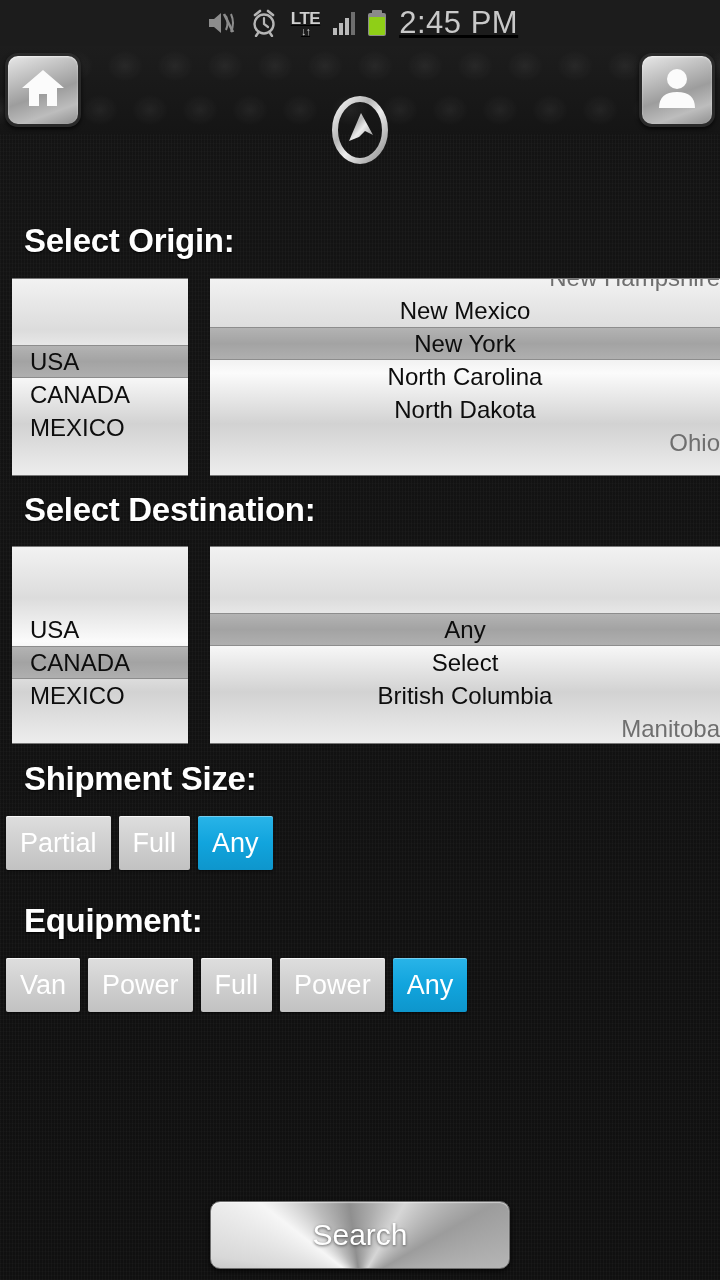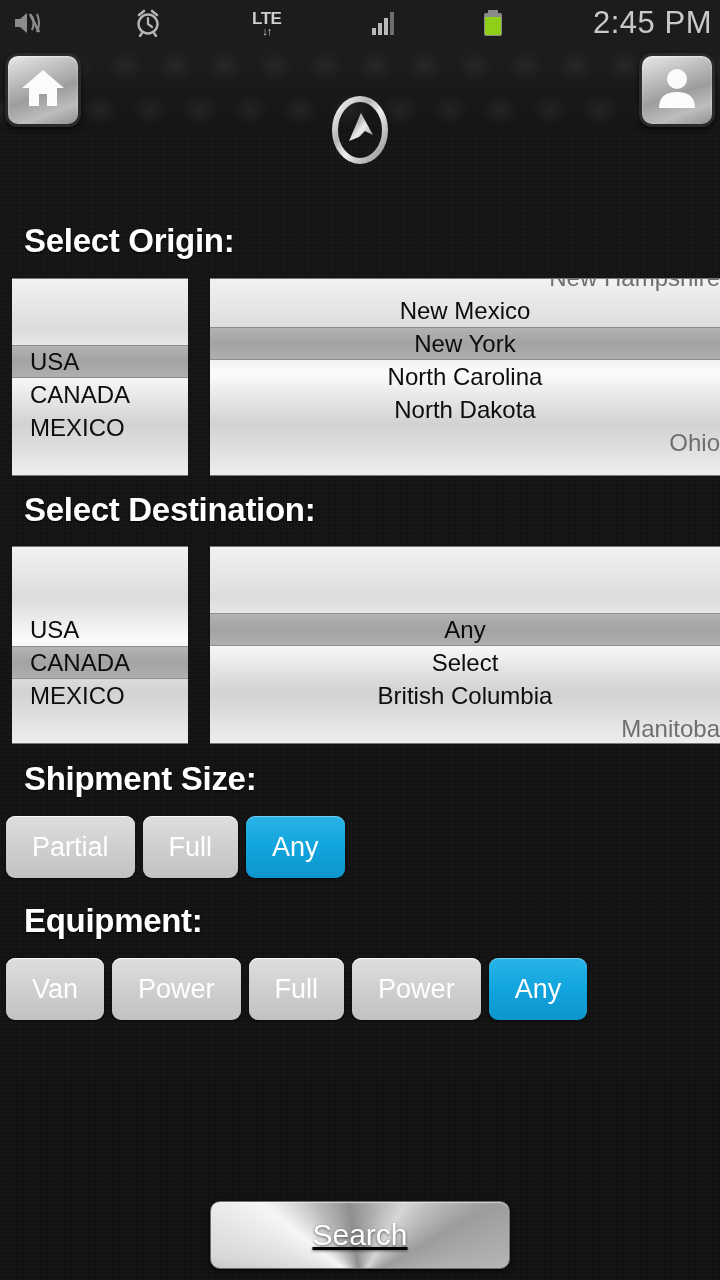--- a/index.html
+++ b/index.html
@@ -19,22 +19,23 @@
       repeating-linear-gradient(90deg, rgba(255,255,255,0.022) 0px, rgba(255,255,255,0.022) 1px, rgba(0,0,0,0) 1px, rgba(0,0,0,0) 3px),
       repeating-linear-gradient(0deg, rgba(255,255,255,0.016) 0px, rgba(255,255,255,0.016) 1px, rgba(0,0,0,0) 1px, rgba(0,0,0,0) 4px),
       linear-gradient(#141414,#101010);
   }
 
   
   #statusbar {
     position:absolute; left:0; top:0;
     width:720px; height:46px;
     background:#1c1c1c;
-    display:flex; align-items:center; justify-content:space-between;
+    display:flex; align-items:center; justify-content:center;
     padding-right:8px;
+    text-decoration:underline;
   }
   .sb-icon { margin-left:13px; display:flex; align-items:center; }
   #sb-clock {
     color:#c9c9c9; font-size:31px; letter-spacing:0.5px;
     margin-left:13px; font-family:"Liberation Sans", sans-serif;
   }
   .lte-wrap { display:flex; flex-direction:column; align-items:center; line-height:1; }
   .lte-text { color:#cfcfcf; font-size:17px; font-weight:bold; letter-spacing:-0.5px; }
   .lte-arrows { color:#cfcfcf; font-size:11px; letter-spacing:-1px; margin-top:-1px; }
 
@@ -123,24 +124,24 @@
 
   .pk-item.sel {
     background:linear-gradient(180deg,#b4b4b4,#a3a3a3 50%,#b0b0b0);
     box-shadow:inset 0 1px 0 #8d8d8d, inset 0 -1px 0 #8d8d8d;
   }
   .pk-item.ghost { color:#6f6f6f;text-align:right; }
 
   
   .optrow { position:absolute; left:6px; display:flex; gap:8px; }
   .opt {
-    height:62px;
-    padding:0 26px;
+    height:54px;
+    padding:0 14px;
     min-width:68px;
-    border-radius:9px;
+    border-radius:2px;
     display:flex; align-items:center; justify-content:center;
     font-size:27px;
     color:#ffffff;
     font-family:"Liberation Sans", sans-serif;
     background:linear-gradient(180deg,#dedede 0%,#cfcfcf 50%,#c2c2c2 100%);
     box-shadow:0 1px 2px rgba(0,0,0,0.6), inset 0 1px 0 rgba(255,255,255,0.8);
     white-space:nowrap;
   }
   .opt.on {
     background:linear-gradient(180deg,#29b4e8 0%,#11a4dd 50%,#0e96cc 100%);
@@ -154,21 +155,20 @@
     border-radius:10px;
     border:1px solid #6d6d6d;
     background:
       conic-gradient(from 180deg at 50% 120%,
         #9a9a9a 0deg, #bdbdbd 22deg, #f2f2f2 44deg, #cfcfcf 62deg,
         #a2a2a2 80deg, #d8d8d8 100deg, #f6f6f6 128deg, #bbbbbb 150deg,
         #8f8f8f 172deg, #adadad 190deg, #d6d6d6 210deg, #9c9c9c 240deg,
         #c4c4c4 280deg, #9a9a9a 360deg);
     display:flex; align-items:center; justify-content:center;
     box-shadow:0 2px 5px rgba(0,0,0,0.75), inset 0 1px 1px rgba(255,255,255,0.5);
-    text-decoration:underline;
   }
   #search-label {
     font-size:30px; color:#ffffff;
     text-shadow:0 1px 3px rgba(0,0,0,0.55);
     font-family:"Liberation Sans", sans-serif;
   }
 </style>
 </head>
 <body>
 

